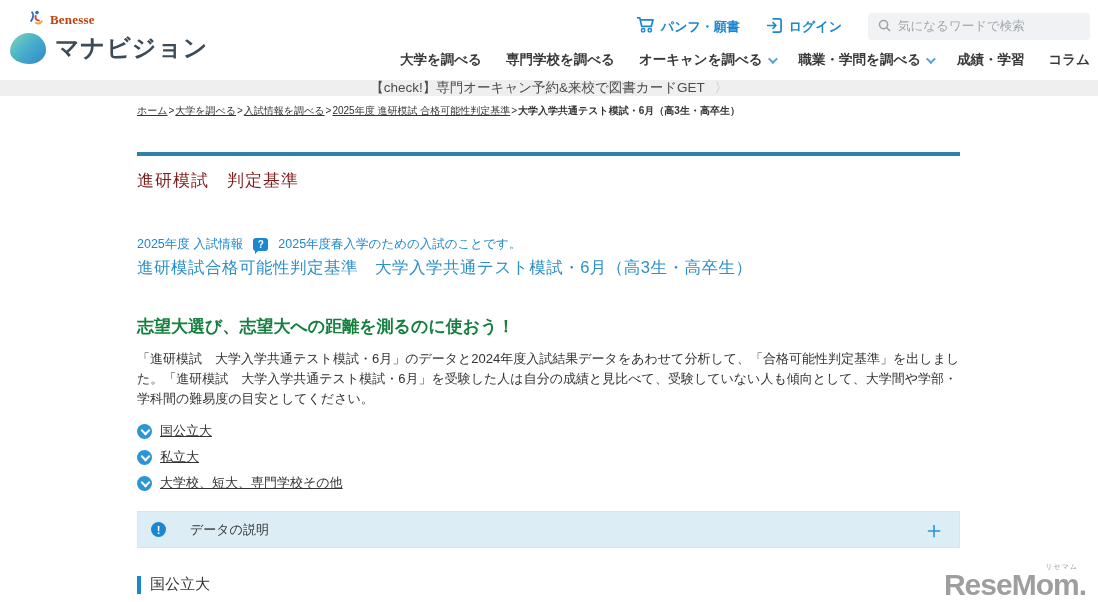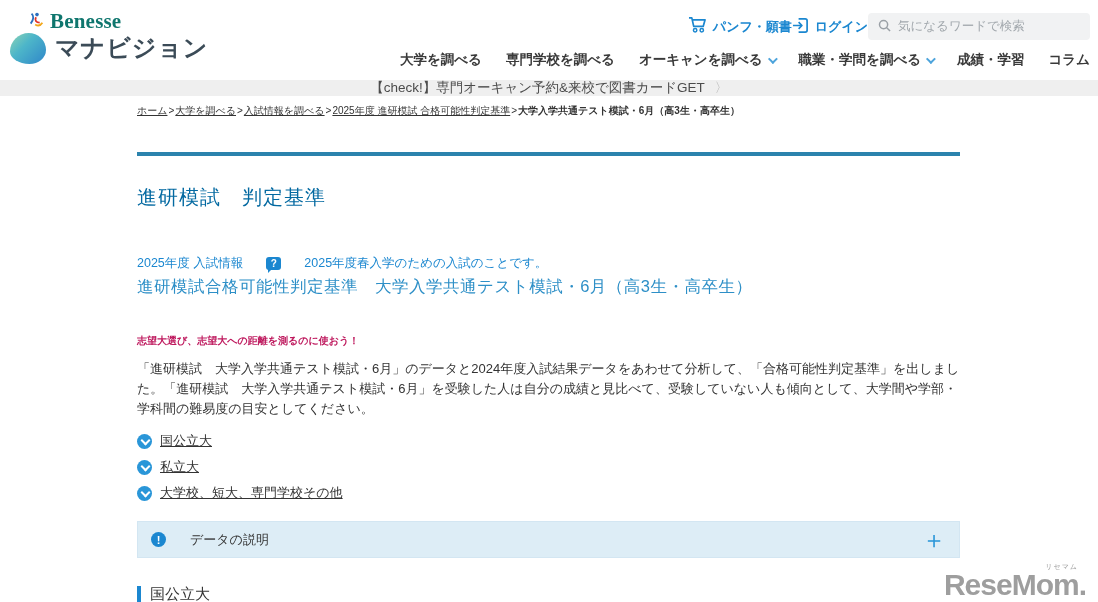--- a/index.html
+++ b/index.html
@@ -4,27 +4,27 @@
 <style>
   * { margin:0; padding:0; box-sizing:border-box; }
   html,body { width:1098px; height:602px; background:#fff; overflow:hidden;
     font-family:"Liberation Sans","DejaVu Sans",sans-serif; }
   body { position:relative; color:#333; }
 
   
   .header { position:relative; height:80px; background:#fff; }
   .benesse-logo { position:absolute; left:28px; top:9px; display:flex; align-items:center; gap:4px; }
   .benesse-logo .wordmark { font-family:"Liberation Serif","DejaVu Serif",serif;
-    font-weight:bold; font-size:21px; color:#0f766e; letter-spacing:.2px; }
+    font-weight:bold; font-size:13px; color:#c2410c; letter-spacing:.2px; }
   .site-logo { position:absolute; left:10px; top:32px; display:flex; align-items:center; gap:9px; }
   .site-blob { width:36px; height:31px; border-radius:52% 48% 46% 54% / 60% 55% 45% 40%;
     background:linear-gradient(135deg,#8fd4b4 0%,#4db6c9 40%,#2f86c9 100%); }
   .site-name { font-size:24px; font-weight:bold; color:#3b4b57; letter-spacing:1px; }
 
-  .utils { position:absolute; top:13px; right:8px; display:flex; align-items:center; }
+  .utils { position:absolute; top:13px; right:8px; display:flex; align-items:center; gap:26px; }
   .util-link { display:flex; align-items:center; gap:6px; color:#1b87d0;
     font-size:13px; font-weight:bold; cursor:pointer; }
   .searchbox { display:flex; align-items:center; gap:7px; width:222px; height:27px;
     background:#f1f2f3; border-radius:4px; padding:0 10px; }
   .searchbox .ph { color:#a2a8ad; font-size:12.5px; }
 
   .nav { position:absolute; top:51px; right:8px; display:flex; align-items:center; gap:24px; }
   .nav-item { display:flex; align-items:center; gap:5px; font-size:13.5px; font-weight:bold;
     color:#3a3a3a; cursor:pointer; white-space:nowrap; }
   .chev-down { width:7px; height:7px; border-right:2px solid #4da4dc; border-bottom:2px solid #4da4dc;
@@ -38,33 +38,33 @@
 
   
   .breadcrumb { margin:8px 10px 0 137px; font-size:10px; color:#333; }
   .breadcrumb a { color:#333; text-decoration:underline; cursor:pointer; }
   .breadcrumb .sep { margin:0 1px; }
   .breadcrumb .current { font-weight:bold; }
 
   
   .main { margin-left:137px; width:823px; }
   .divider { margin-top:34px; height:4px; background:#2b83ad; }
-  .page-title { margin-top:28px; font-size:20px; font-weight:400; color:#0369a1; letter-spacing:1px; }
-
-  .info-row { margin-top:44px; display:flex; align-items:center; gap:23px;
+  .page-title { margin-top:13px; font-size:17px; font-weight:400; color:#7f1d1d; letter-spacing:1px; }
+
+  .info-row { margin-top:44px; display:flex; align-items:center; gap:10px;
     color:#1b87d0; font-size:12.5px; }
   .info-row .label { font-weight:400; }
   .qicon { position:relative; width:15px; height:13px; background:#1b87d0; border-radius:3px;
     color:#fff; font-size:10px; font-weight:bold; display:flex; align-items:center;
     justify-content:center; }
   .qicon:after { content:""; position:absolute; left:2px; bottom:-3px; border:3px solid transparent;
     border-top-color:#1b87d0; border-left-color:#1b87d0; }
 
   .blue-heading { margin-top:4px; font-size:16.5px; font-weight:400; color:#2d8fc7; letter-spacing:.5px; }
-  .lead { margin-top:36px; font-size:10px; font-weight:bold; color:#be185d; }
+  .lead { margin-top:36px; font-size:17px; font-weight:bold; color:#15803d; }
   .paragraph { margin-top:11px; font-size:13px; line-height:1.55; color:#333; }
 
   .anchor-list { margin-top:13px; }
   .anchor-row { display:flex; align-items:center; gap:8px; margin-bottom:8px; cursor:pointer; }
   .circle-chev { width:15px; height:15px; border-radius:50%; background:#2a96d8; position:relative; flex:0 0 15px; }
   .circle-chev:after { content:""; position:absolute; left:4.5px; top:3.5px; width:5px; height:5px;
     border-right:2px solid #fff; border-bottom:2px solid #fff; transform:rotate(45deg); }
   .anchor-row a { font-size:13px; color:#333; text-decoration:underline; }
 
   .note-box { margin-top:19px; height:37px; background:#ddedf6; border:1px solid #d3e6f2;

